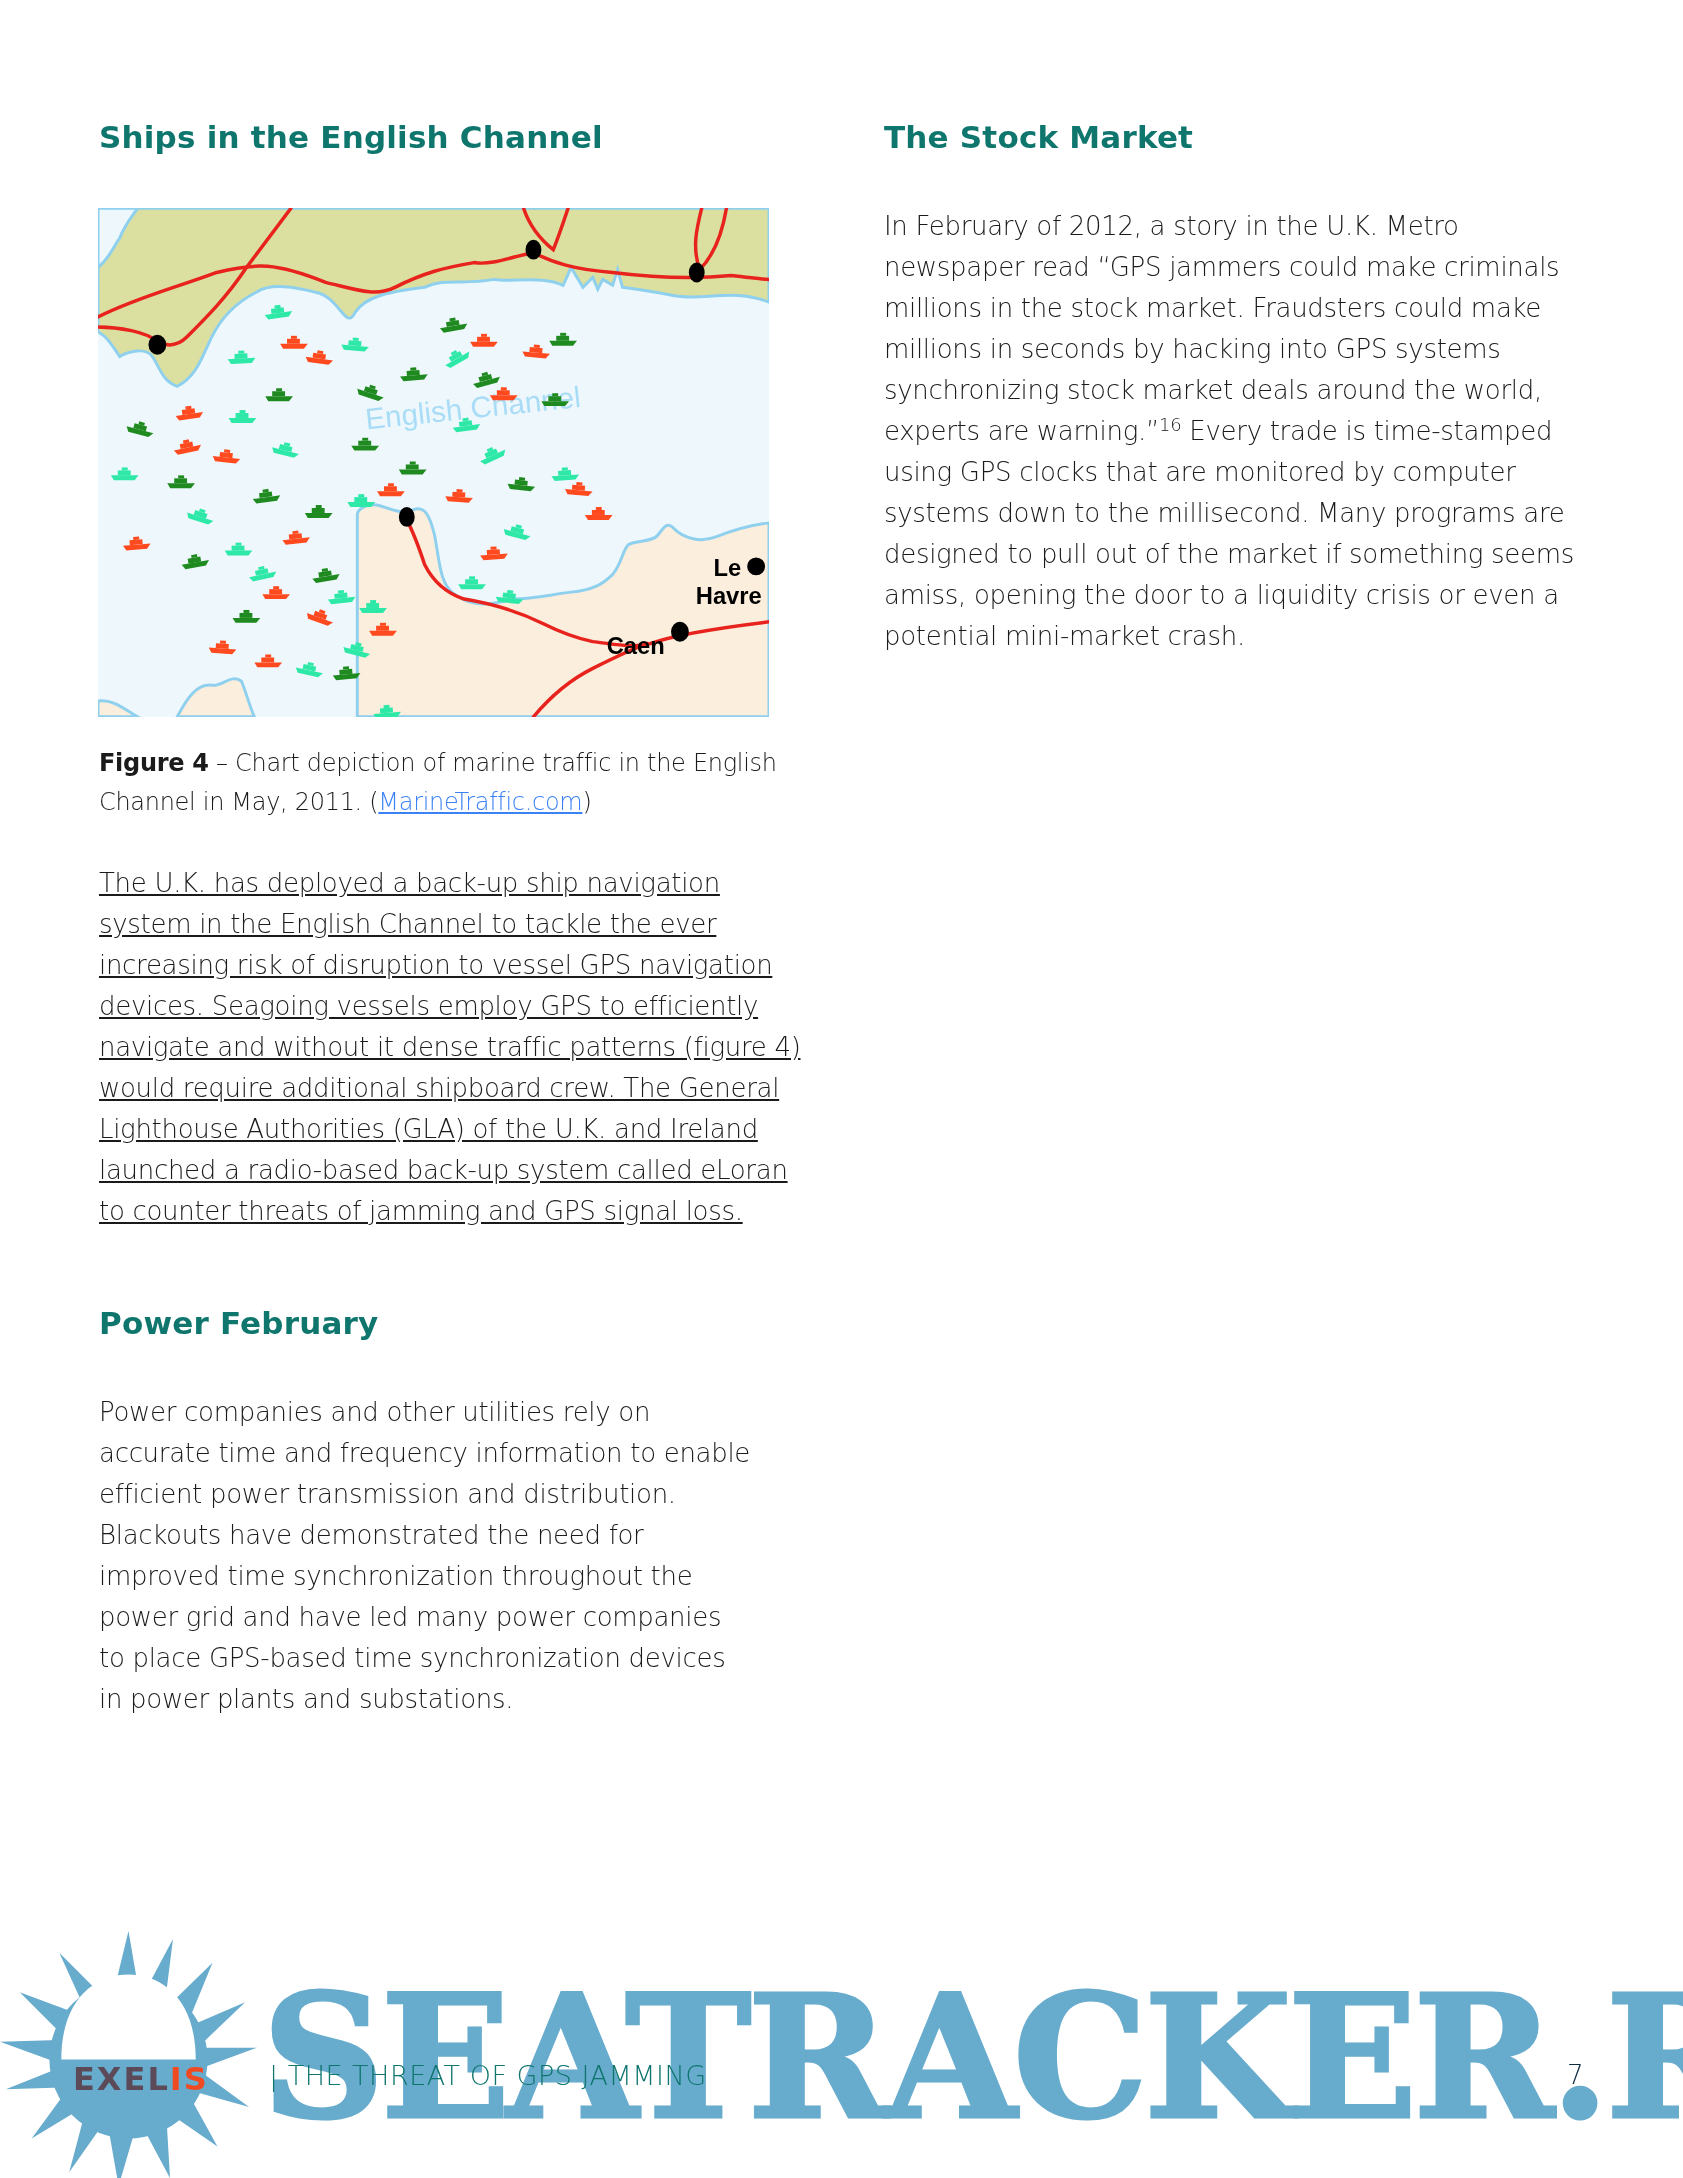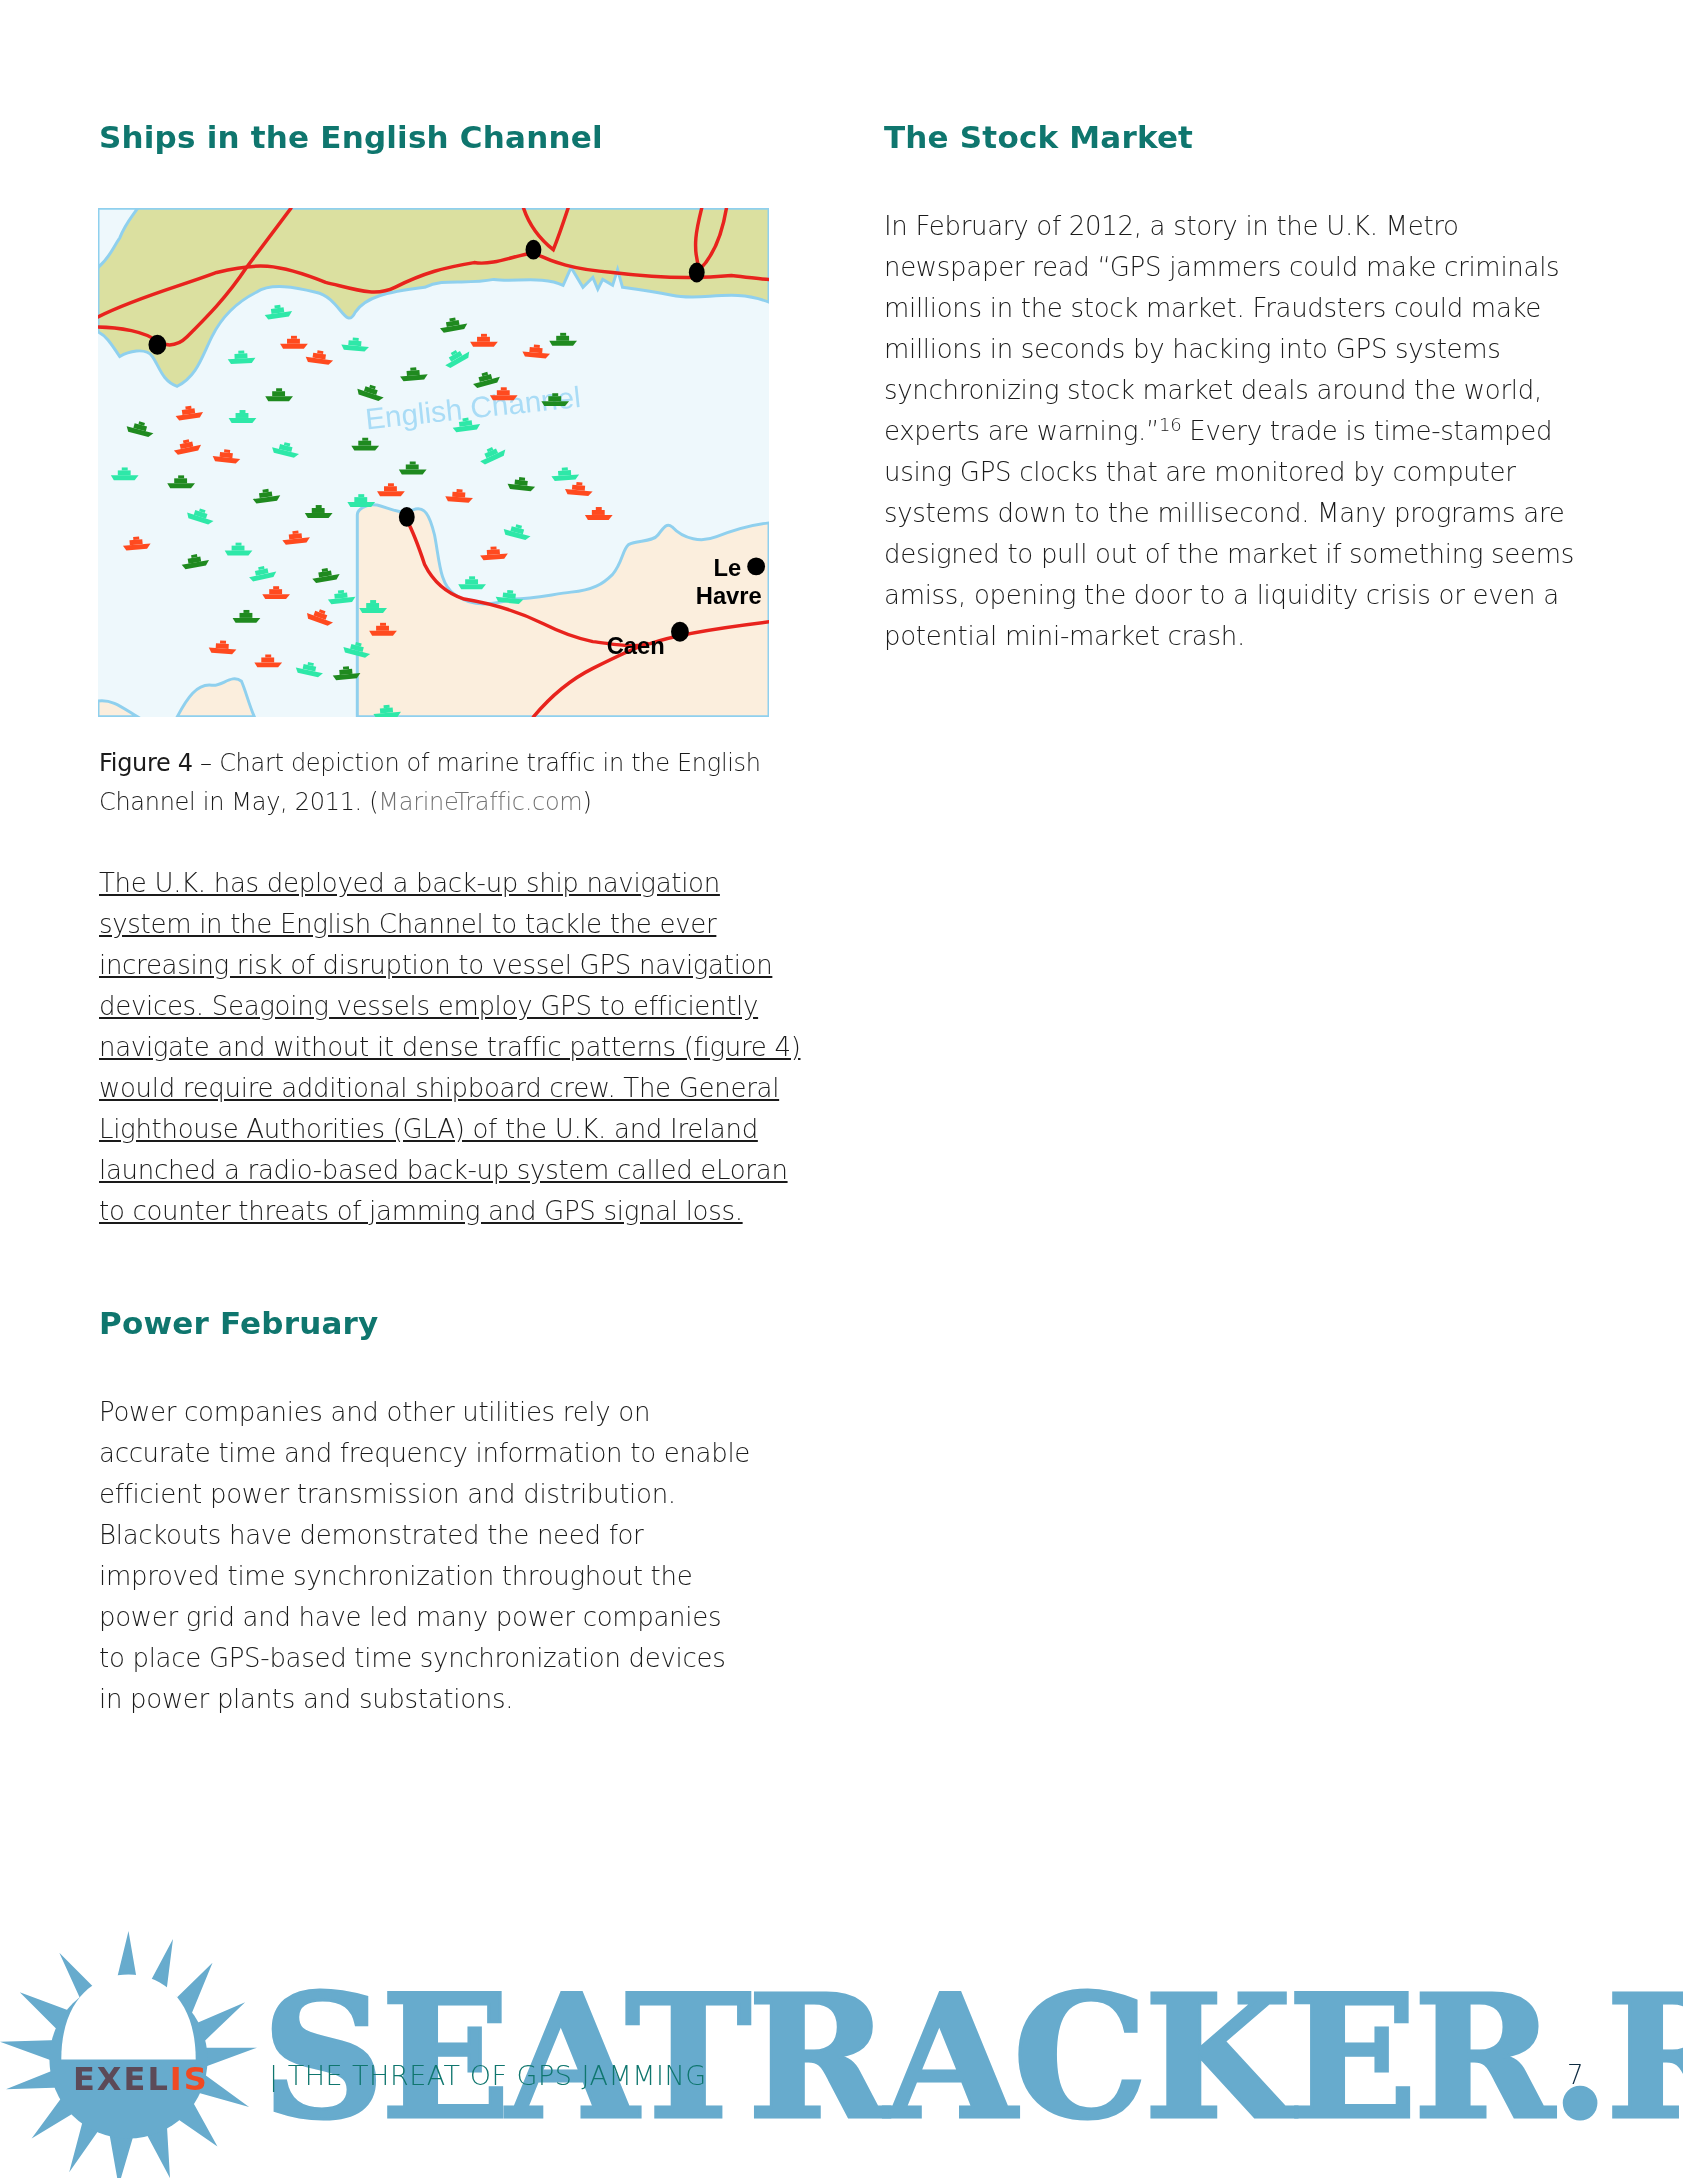--- a/index.html
+++ b/index.html
@@ -10,22 +10,22 @@
   .right { left:884px; top:119px; width:713px; }
   h2 { font-family:"DejaVu Sans", sans-serif; font-weight:bold; font-size:31px;
        margin:0; letter-spacing:0.2px; color:#0f766e; }
   p.body { font-family:"DejaVu Sans", sans-serif; font-size:26px; line-height:41px;
            margin:0; font-weight:300; color:#1b1b1b; letter-spacing:-0.3px; }
   .map { position:absolute; left:98px; top:208px; width:671px; height:509px;
          overflow:hidden; background:#eef8fc; }
   .map svg { width:100%; height:100%; display:block; }
   .caption { position:absolute; left:99px; top:744px; width:713px;
              font-size:24px; line-height:39px; font-weight:300; color:#1b1b1b; letter-spacing:-0.3px; }
-  .caption b { font-weight:normal; }
-  .caption a { color:#737373; }
+  .caption b { font-weight:bold; }
+  .caption a { color:#3b82f6; text-decoration:underline; }
   sup { font-size:18px; vertical-align:9px; line-height:0; }
   .footer { position:absolute; left:0; top:1921px; width:1683px; height:257px; }
   .sun { position:absolute; left:0; top:10px; width:257px; height:257px; }
   .watermark { position:absolute; left:262px; top:57px; font-family:"DejaVu Serif", serif;
                font-weight:bold; font-size:170px; line-height:158px; letter-spacing:-4px;
                color:#67abcd; -webkit-text-stroke:3px #67abcd; white-space:nowrap; }
   .exelis { position:absolute; left:73px; top:139px; font-family:"DejaVu Sans", sans-serif;
             font-weight:bold; font-size:32px; letter-spacing:2px; color:#5c4a58; }
   .exelis .is { color:#f04a22; }
   .footer-title { position:absolute; left:269px; top:139px; font-family:"DejaVu Sans", sans-serif;

